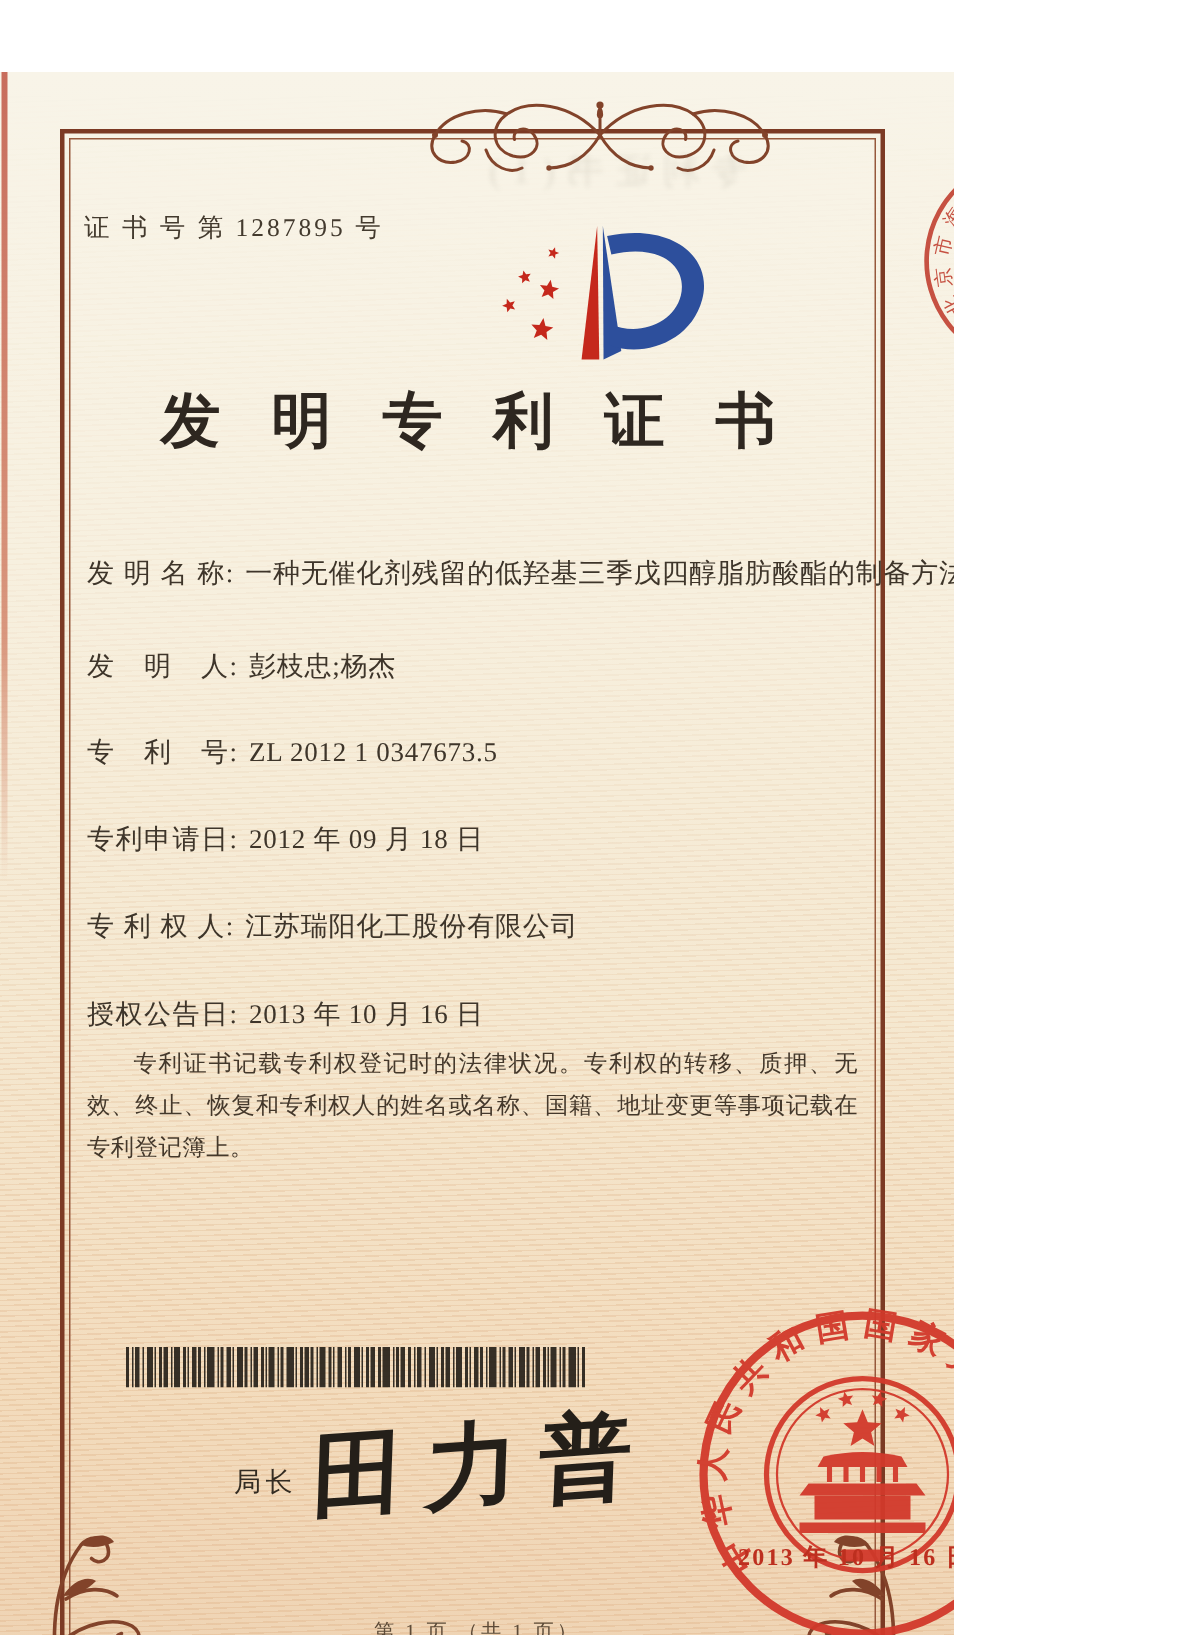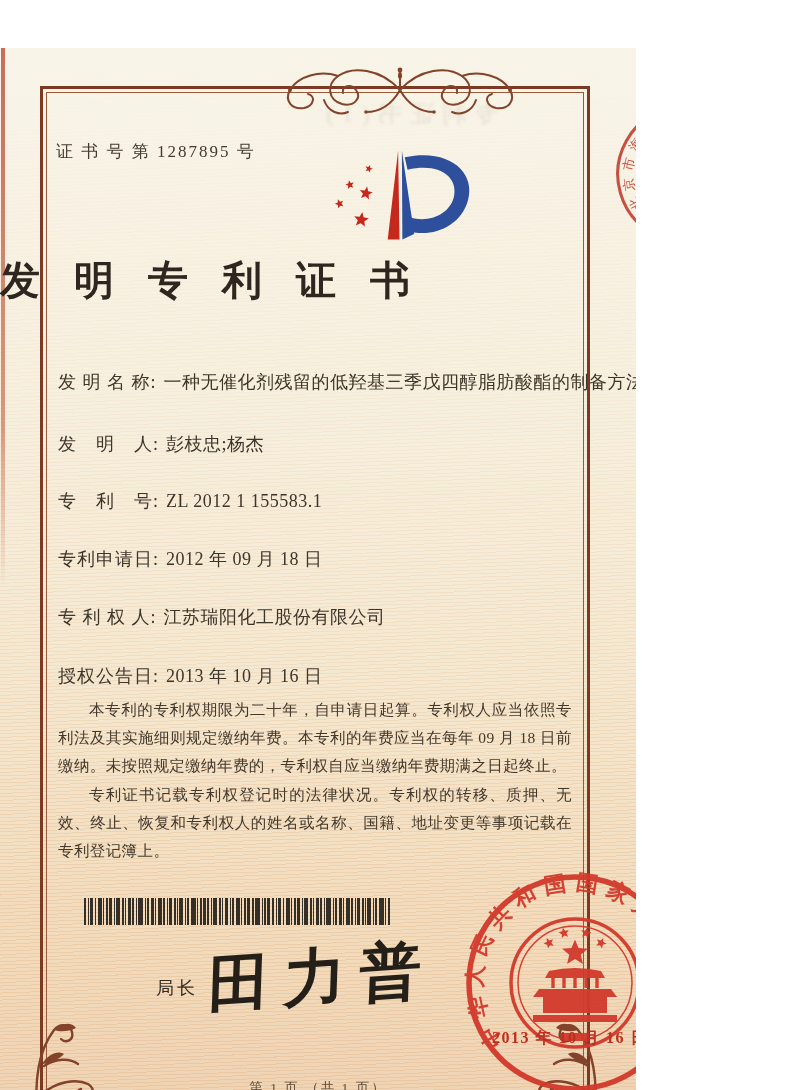--- a/index.html
+++ b/index.html
@@ -21,21 +21,21 @@
   .frame-inner{position:absolute;left:46px;top:44px;right:52px;bottom:22px;border:1px solid #96593c;}
   .ornament{position:absolute;left:268px;top:12px;width:264px;height:60px;}
   .corner{position:absolute;width:118px;height:104px;}
   .corner.left{left:26px;top:972px;}
   .corner.right{right:30px;top:972px;transform:scaleX(-1);}
   .ghost{position:absolute;left:318px;top:50px;font-size:24px;letter-spacing:8px;color:#857f6f;
     opacity:.16;filter:blur(1.6px);transform:scale(-1,1);white-space:nowrap;}
   .cert-number{position:absolute;left:56px;top:92px;font-size:17px;letter-spacing:2px;color:#433a2e;}
   .tax-stamp{position:absolute;left:608px;top:48px;width:156px;height:156px;transform:rotate(-16deg);opacity:.92;}
   .logo{position:absolute;left:300px;top:98px;width:200px;height:104px;}
-  .title{position:absolute;left:0;top:205px;width:100%;text-align:left;font-size:40px;font-weight:700;
+  .title{position:absolute;left:0;top:205px;width:100%;text-align:center;font-size:40px;font-weight:700;
     letter-spacing:12px;color:#2e2720;}
   .field{position:absolute;left:58px;font-size:18px;color:#3e352a;letter-spacing:.5px;white-space:nowrap;}
   .field .lbl{letter-spacing:1px;}
   .field .val{margin-left:7px;}
   .bodytext{position:absolute;left:58px;right:64px;top:648px;color:#44382b;}
   .bodytext p{margin:0;font-size:15.5px;line-height:1.82;text-indent:2em;text-align:justify;letter-spacing:.4px;}
   .barcode{position:absolute;left:84px;top:850px;width:306px;height:27px;opacity:.88;}
   .director{position:absolute;left:156px;top:928px;font-size:18px;letter-spacing:3px;color:#342c22;}
   .sig{position:absolute;left:198px;top:868px;width:250px;height:120px;}
   .seal{position:absolute;left:458px;top:818px;width:234px;height:234px;opacity:.95;}
@@ -144,34 +144,33 @@
 
   <div class="title">发 明 专 利 证 书</div>
 
   <div class="field" style="top:322px">
     <span class="lbl">发 明 名 称:</span><span class="val">一种无催化剂残留的低羟基三季戊四醇脂肪酸酯的制备方法</span>
   </div>
   <div class="field" style="top:384px">
     <span class="lbl">发　明　人:</span><span class="val">彭枝忠;杨杰</span>
   </div>
   <div class="field" style="top:441px">
-    <span class="lbl">专　利　号:</span><span class="val">ZL 2012 1 155583.1</span>
+    <span class="lbl">专　利　号:</span><span class="val">ZL 2012 1 0347673.5</span>
   </div>
   <div class="field" style="top:499px">
     <span class="lbl">专利申请日:</span><span class="val">2012 年 09 月 18 日</span>
   </div>
   <div class="field" style="top:557px">
     <span class="lbl">专 利 权 人:</span><span class="val">江苏瑞阳化工股份有限公司</span>
   </div>
   <div class="field" style="top:616px">
     <span class="lbl">授权公告日:</span><span class="val">2013 年 10 月 16 日</span>
   </div>
 
   <div class="bodytext">
-    <p>本专利的专利权期限为二十年，自申请日起算。专利权人应当依照专利法及其实施细则规定缴纳年费。本专利的年费应当在每年 09 月 18 日前缴纳。未按照规定缴纳年费的，专利权自应当缴纳年费期满之日起终止。</p>
     <p>专利证书记载专利权登记时的法律状况。专利权的转移、质押、无效、终止、恢复和专利权人的姓名或名称、国籍、地址变更等事项记载在专利登记簿上。</p>
   </div>
 
   <svg class="barcode" viewBox="0 0 306 27" preserveAspectRatio="none">
     <path d="M0,13.5 H306" stroke="#1c1812" stroke-width="27" stroke-dasharray="2 2 1 1 3 2 1 2 4 1 1 2 2 1 3 2 1 1 4 2 2 1 1 2 3 1 2 2 1 1 5 2 1 1 2 2 3 1 1 2 4 1 2 2 1 1 3 2 2 1 1 1 4 2 1 1 2 2 5 1 1 2 2 1 3 1 2 2 1 1 4 2 2 1 1 2 3 2 1 1 2 2 4 1 1 2 2 1 3 2 2 1 5 2 1 1 2 1 3 2"></path>
   </svg>
 
   <div class="director">局长</div>
 
   <svg class="sig" viewBox="0 0 250 120">

